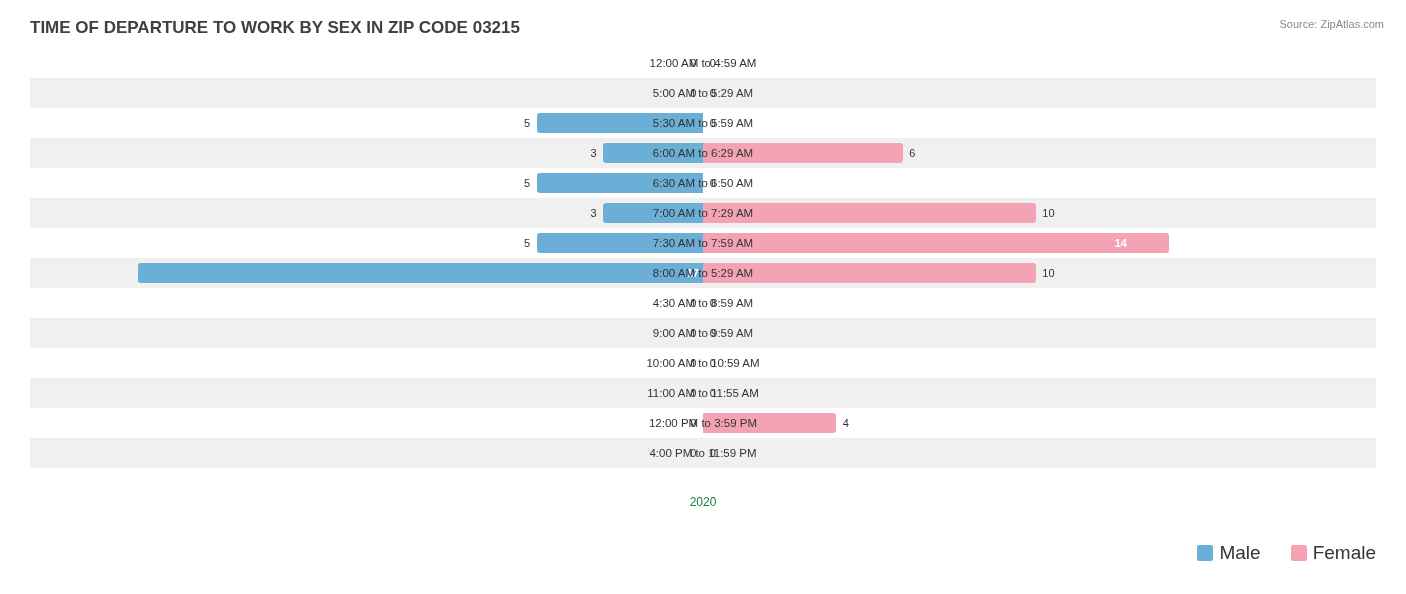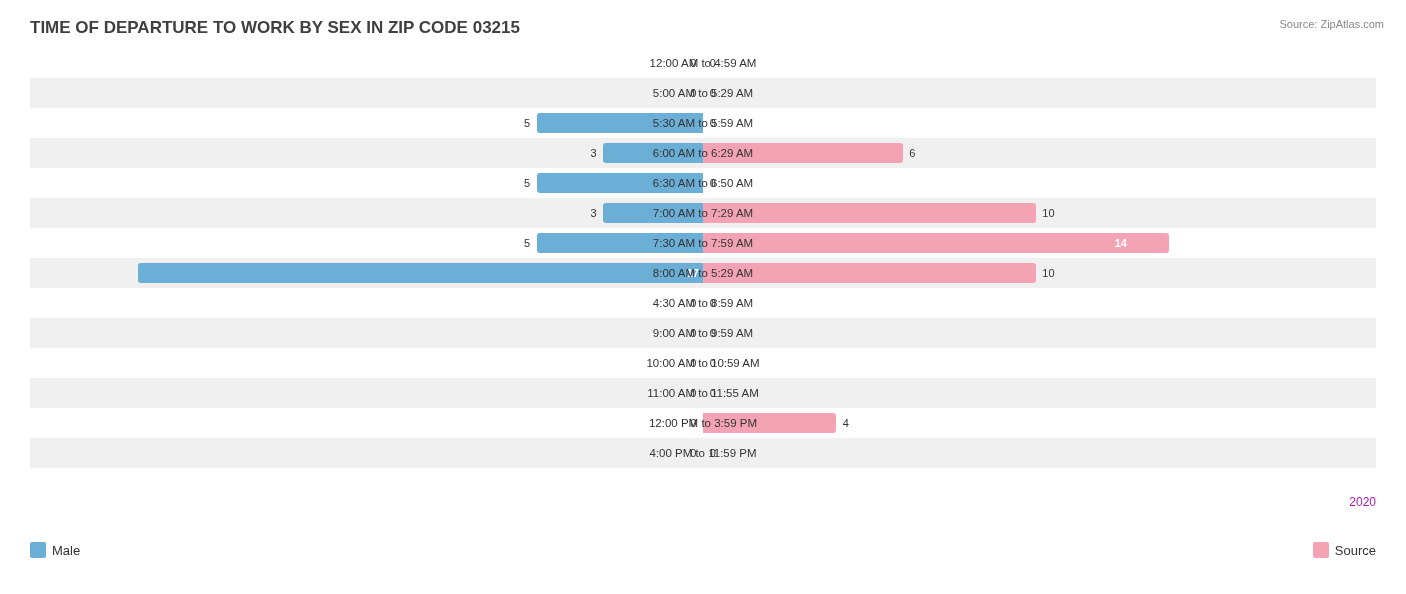--- a/index.html
+++ b/index.html
@@ -81,24 +81,24 @@
       position: absolute;
       left: 50%;
       height: 20px;
       background: #f4a3b5;
       border-radius: 0 3px 3px 0;
       top: 50%;
       transform: translateY(-50%);
     }
     .legend {
       display: flex;
-      justify-content: space-between;
+      justify-content: flex-end;
       gap: 30px;
       margin-top: 6px;
-      font-size: 13px;
+      font-size: 19px;
       color: #333;
     }
     .legend-item {
       display: flex;
       align-items: center;
       gap: 6px;
     }
     .legend-swatch {
       width: 16px;
       height: 16px;
@@ -207,29 +207,29 @@
         </div>
         <div class="row">
           <div class="male-bar" style="width: 0%;"></div>
           <div class="female-bar" style="width: 0%;"></div>
           <span class="label">4:00 PM to 11:59 PM</span>
           <span style="position: absolute; top: 50%; transform: translateY(-50%); font-size: 11px; white-space: nowrap; right: 50.5%; color: rgb(51, 51, 51);">0</span>
           <span style="position: absolute; top: 50%; transform: translateY(-50%); font-size: 11px; white-space: nowrap; left: 50.5%; color: rgb(51, 51, 51);">0</span>
         </div>
       </div>
 
-    <div style="display:flex; justify-content:flex-end; padding: 2px 0; font-size:12px; color:#a21caf;">
+    <div style="display:flex; justify-content:center; padding: 2px 0; font-size:12px; color:#15803d;">
       <span>20</span>
       <span>20</span>
     </div>
 
     <div class="legend">
       <div class="legend-item">
         <div class="legend-swatch" style="background:#6baed6;"></div>
         <span>Male</span>
       </div>
       <div class="legend-item">
         <div class="legend-swatch" style="background:#f4a3b5;"></div>
-        <span>Source</span>
+        <span>Female</span>
       </div>
     </div>
   </div>
 </div>
 
 </body></html>

